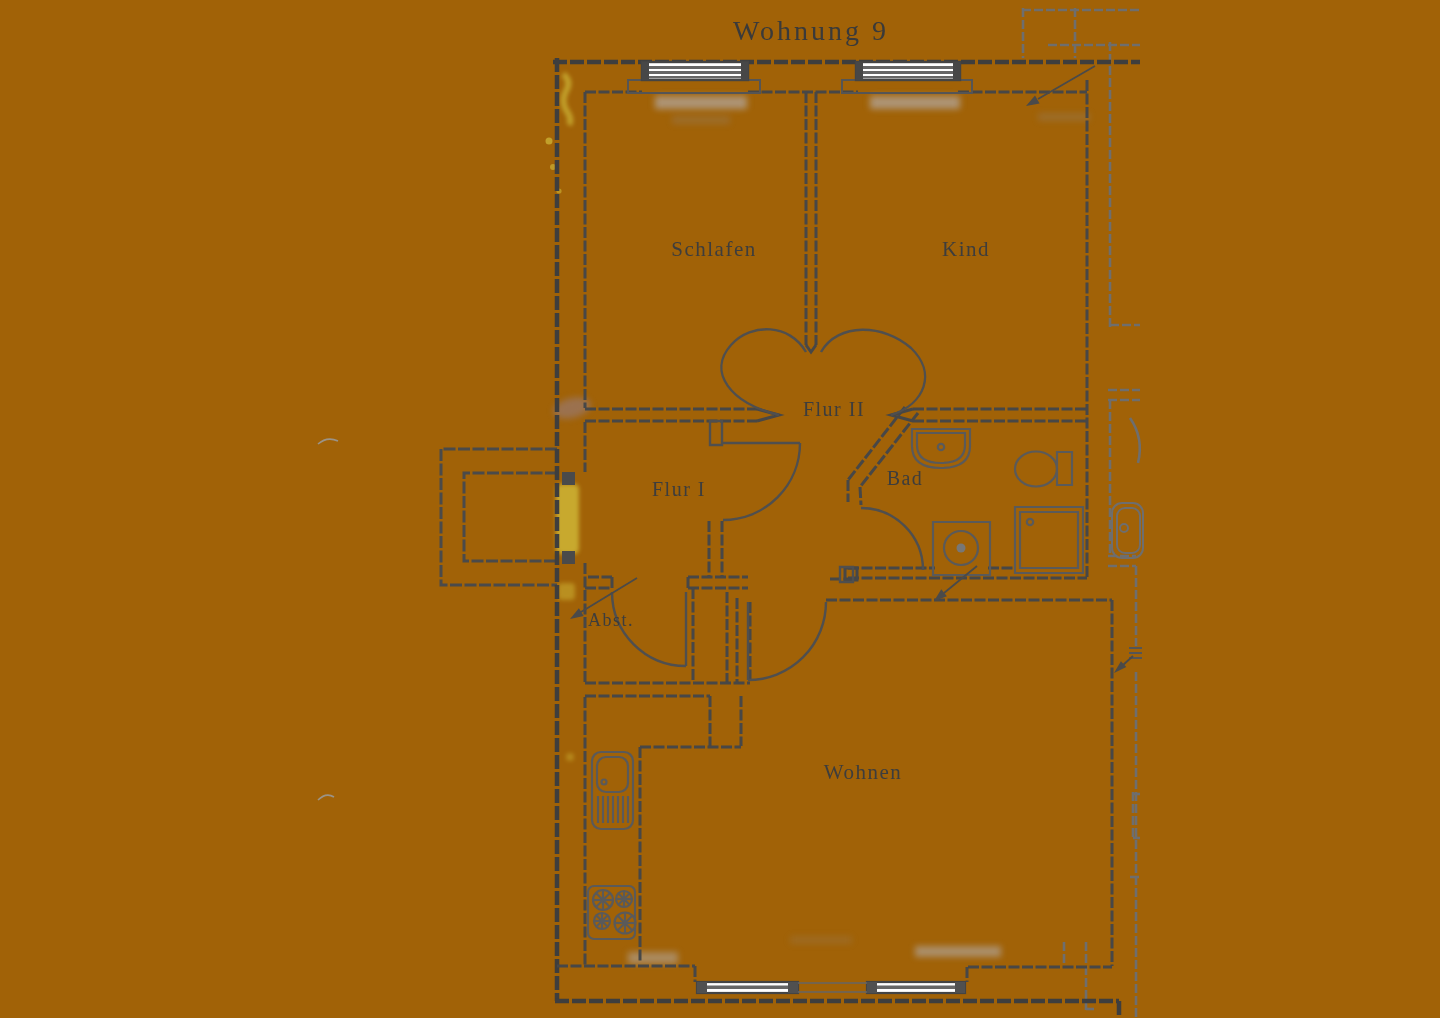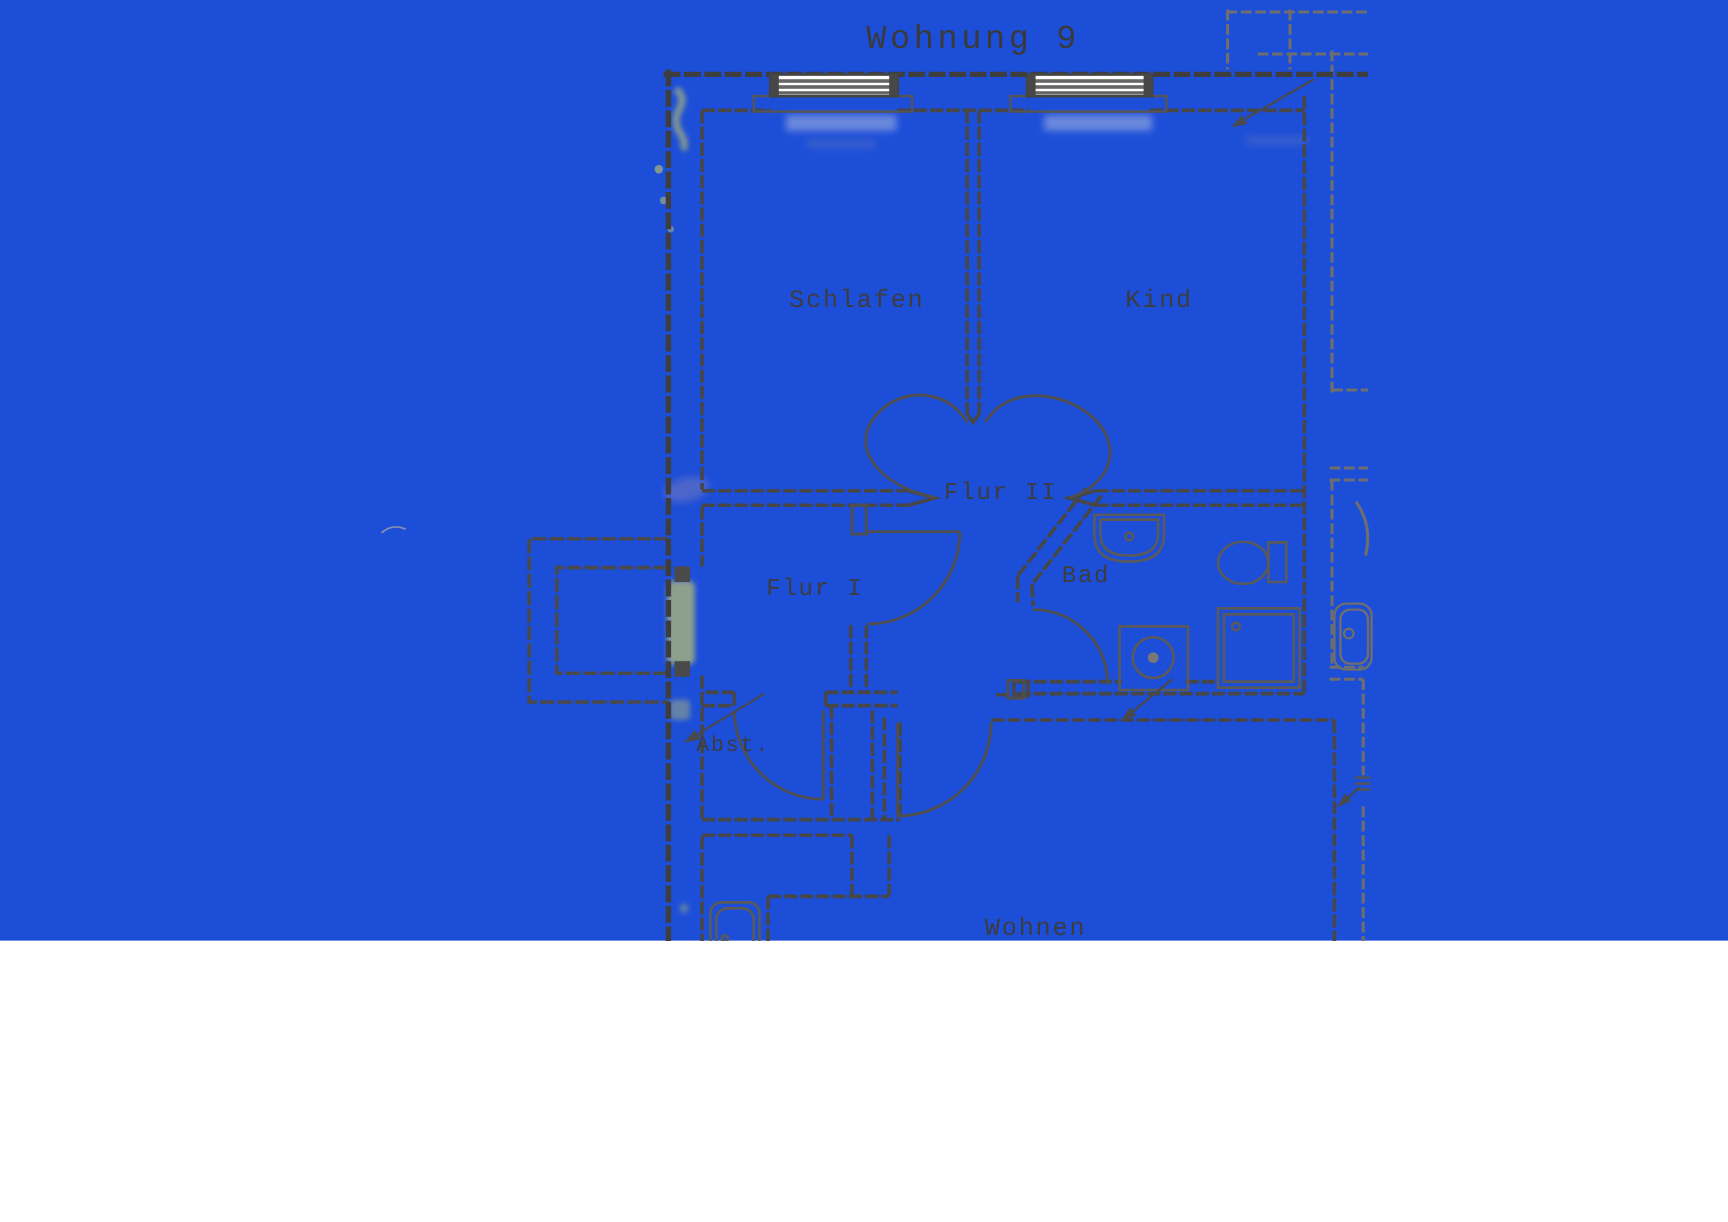--- a/index.html
+++ b/index.html
@@ -1,17 +1,17 @@
 <!DOCTYPE html>
 <html><head>
 <meta charset="utf-8">
 <style>
   html,body{margin:0;padding:0;background:#ffffff;}
-  .page{position:relative;width:1440px;height:784px;background:#1d4ed8;overflow:hidden;
-        font-family:Liberation Mono, monospace;}
+  .page{position:relative;width:1440px;height:1018px;background:#a16207;overflow:hidden;
+        font-family:Liberation Serif, serif;}
   svg{position:absolute;left:0;top:0;}
   .lbl{fill:#3d3d3d;letter-spacing:1.5px;}
   .title{fill:#3a3a3a;letter-spacing:3px;}
   .blur1{filter:blur(2px);}
   .blur2{filter:blur(3px);}
   line,path,rect.o,ellipse,circle.o{vector-effect:non-scaling-stroke;}
 </style>
 </head>
 <body>
 

